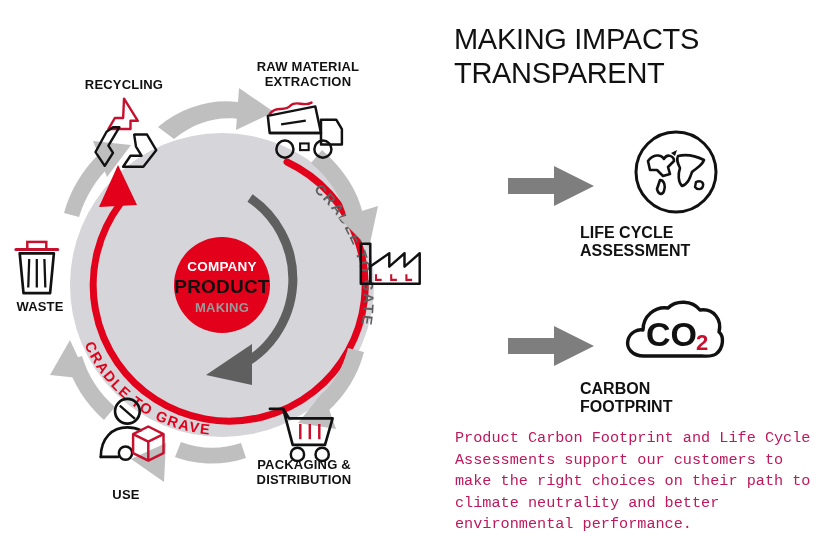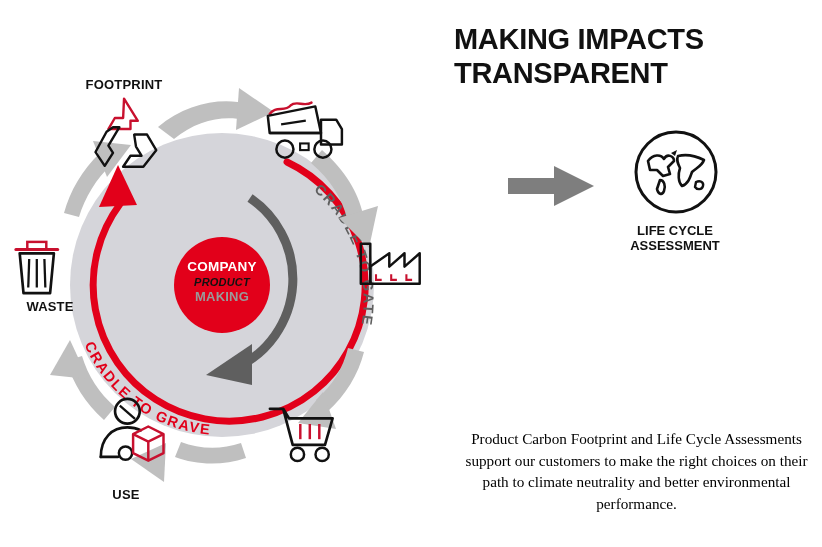--- a/index.html
+++ b/index.html
@@ -25,38 +25,37 @@
     color:#111111;
     text-align:center;
     white-space:pre-line;
   }
 
   
   #right{ position:absolute; left:452px; top:0; width:370px; height:547px; }
 
   #headline{
     position:absolute; left:2px; top:22px; width:366px;
-    font-size:29px; font-weight:bold; line-height:1.18;
+    font-size:29px; font-weight:normal; line-height:1.18;
     letter-spacing:-.3px; color:#111111; white-space:pre-line;
   }
 
   .out-row{ position:absolute; left:0; width:370px; height:120px; }
   .out-arrow{ position:absolute; left:56px; top:36px; }
   .out-icon{ position:absolute; left:178px; top:0px; }
   .out-label{
     position:absolute; left:128px; width:190px;
-    text-align:center; font-weight:bold; font-size:13px;
+    text-align:left; font-weight:bold; font-size:16px;
     line-height:1.15; color:#111111; white-space:pre-line;
   }
 
   #paragraph{
     position:absolute; left:3px; top:428px; width:363px;
-    font-size:15.2px; line-height:1.42; color:#000000;
-    font-family:Liberation Serif, serif;
-    text-align:center;
+    font-size:15.2px; line-height:1.42; color:#be185d;
+    font-family:Liberation Mono, monospace;
   }
 </style>
 </head>
 <body>
 
 <div id="root">
 
   <div id="cycle">
 
     <svg width="445" height="547" viewBox="0 0 445 547">
@@ -165,32 +164,36 @@
         <path d="M2 10 L46 10" stroke="#C8102E" stroke-width="3.2" stroke-linecap="round"></path>
         <path d="M6 14 L42 14 L38 56 L10 56 Z" fill="none" stroke="#111111" stroke-width="2.8" stroke-linejoin="round"></path>
         <path d="M16 20 L15 50" stroke="#111111" stroke-width="2.4"></path>
         <path d="M24 20 L24 50" stroke="#111111" stroke-width="2.4"></path>
         <path d="M32 20 L33 50" stroke="#111111" stroke-width="2.4"></path>
       </g>
     </svg>
 
     <div style="position:absolute;left:174px;top:258px;width:96px;text-align:center;line-height:1.28;">
       <div style="font-size:13.5px;font-weight:bold;color:#FFFFFF;letter-spacing:.2px;text-align:center;">COMPANY</div>
-      <div style="font-size:11px;font-weight:bold;color:#111111;letter-spacing:.2px;font-style:italic;">PRODUCT</div>
+      <div style="font-size:19px;font-weight:bold;color:#111111;letter-spacing:.2px;">PRODUCT</div>
       <div style="font-size:13px;font-weight:bold;color:#9A9A9A;letter-spacing:.2px;">MAKING</div>
     </div>
 
-
-
+    <div class="stage-label" style="left:228px;top:60px;width:160px;">RAW MATERIAL
+EXTRACTION</div>
+
+
+    <div class="stage-label" style="left:236px;top:458px;width:136px;">PACKAGING &amp;
+DISTRIBUTION</div>
 
     <div class="stage-label" style="left:94px;top:488px;width:64px;">USE</div>
 
-    <div class="stage-label" style="left:12px;top:300px;width:76px;">WASTE</div>
-
-    <div class="stage-label" style="left:72px;top:78px;width:104px;">FOOTPRINT</div>
+    <div class="stage-label" style="left:2px;top:300px;width:76px;">WASTE</div>
+
+    <div class="stage-label" style="left:72px;top:78px;width:104px;">RECYCLING</div>
   </div>
 
   <div id="right">
 
     <div id="headline">MAKING IMPACTS
 TRANSPARENT</div>
 
     <div class="out-row" style="top:128px;">
       <svg class="out-arrow" width="86" height="44" viewBox="0 0 86 44">
         <polygon points="0,14 46,14 46,2 86,22 46,42 46,30 0,30" fill="#7E7E7E"></polygon>
@@ -202,16 +205,32 @@
         <path d="M30 52 C34 52 36 58 34 63 C32 68 28 66 27 61 Z" fill="none" stroke="#111111" stroke-width="2.6" stroke-linejoin="round"></path>
         <path d="M48 28 C56 26 66 28 74 32 C72 38 66 40 62 44 C60 50 58 56 52 58 C48 54 48 46 50 40 C48 36 46 32 48 28 Z" fill="none" stroke="#111111" stroke-width="2.6" stroke-linejoin="round"></path>
         <path d="M66 54 C70 52 74 54 73 58 C72 62 67 62 65 59 Z" fill="none" stroke="#111111" stroke-width="2.4" stroke-linejoin="round"></path>
         <path d="M41 25 L47 22 L45 28 Z" fill="#111111"></path>
       </svg>
 
       <div class="out-label" style="top:96px;">LIFE CYCLE
 ASSESSMENT</div>
     </div>
 
+    <div class="out-row" style="top:288px;">
+      <svg class="out-arrow" width="86" height="44" viewBox="0 0 86 44">
+        <polygon points="0,14 46,14 46,2 86,22 46,42 46,30 0,30" fill="#7E7E7E"></polygon>
+      </svg>
+
+      <svg class="out-icon" width="104" height="84" viewBox="0 0 104 84" style="left:170px;top:6px;">
+        <path d="M22 62 C10 62 4 54 6 46 C8 38 16 35 21 36 C21 22 33 12 46 14
+                 C54 6 70 6 78 16 C92 14 100 26 97 38 C102 42 102 54 94 60
+                 C90 63 84 62 80 62 Z" fill="#FFFFFF" stroke="#111111" stroke-width="3.4" stroke-linejoin="round"></path>
+        <text x="24" y="52" font-family="Liberation Sans, sans-serif" font-size="34" font-weight="bold" fill="#111111">CO</text>
+        <text x="74" y="56" font-family="Liberation Sans, sans-serif" font-size="22" font-weight="bold" fill="#C8102E">2</text>
+      </svg>
+
+      <div class="out-label" style="top:92px;">CARBON
+FOOTPRINT</div>
+    </div>
 
     <div id="paragraph">Product Carbon Footprint and Life Cycle Assessments support our customers to make the right choices on their path to climate neutrality and better environmental performance.</div>
   </div>
 </div>
 
 </body></html>

